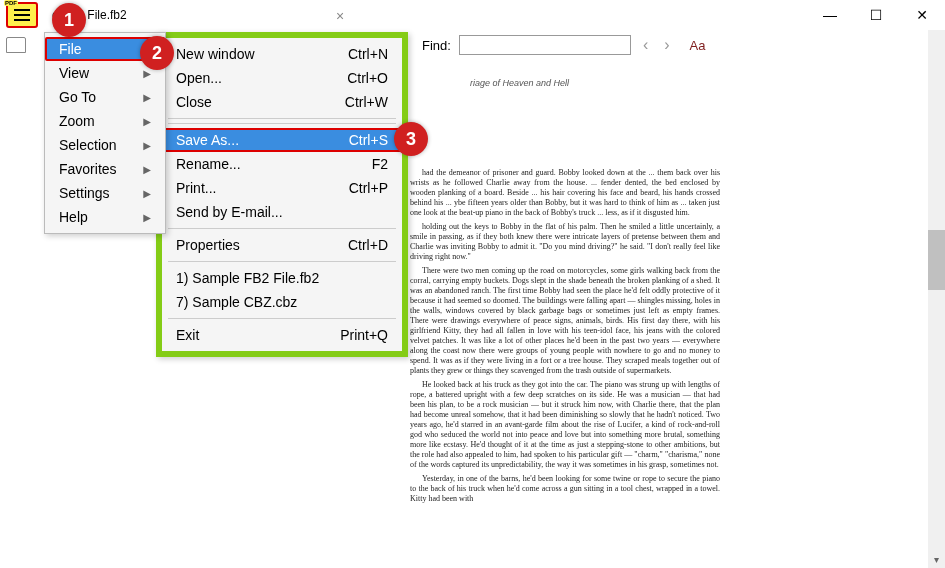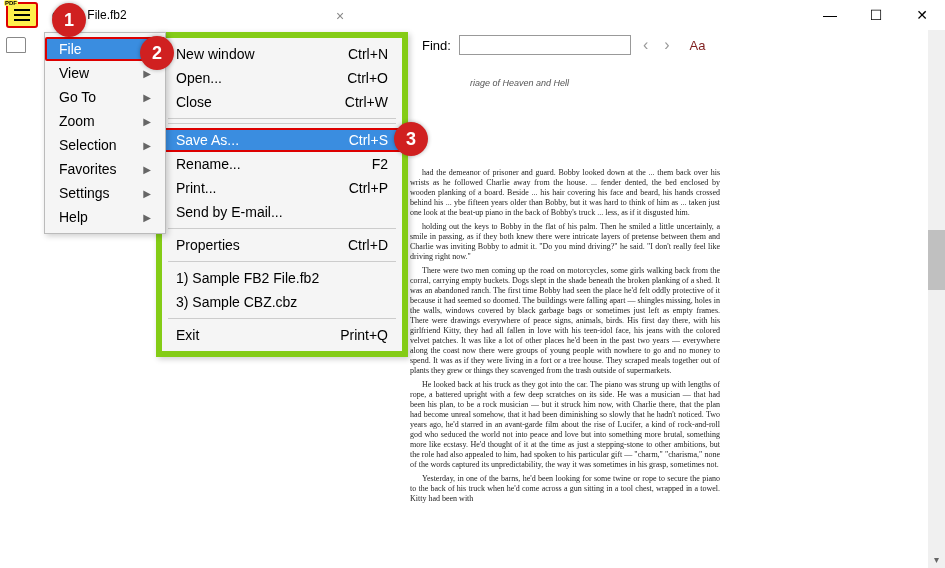--- a/index.html
+++ b/index.html
@@ -137,21 +137,21 @@
     <div class="sub-item">
       <span>Properties</span>
       <span>Ctrl+D</span>
     </div>
     <div class="sub-sep"></div>
     <div class="sub-item">
       <span>1) Sample FB2 File.fb2</span>
       <span></span>
     </div>
     <div class="sub-item">
-      <span>3) Sample CBZ.cbz</span>
+      <span>7) Sample CBZ.cbz</span>
       <span></span>
     </div>
     <div class="sub-sep"></div>
     <div class="sub-item">
       <span>Exit</span>
       <span>Print+Q</span>
     </div>
   </div>
 
 <div class="callout c1">1</div>

